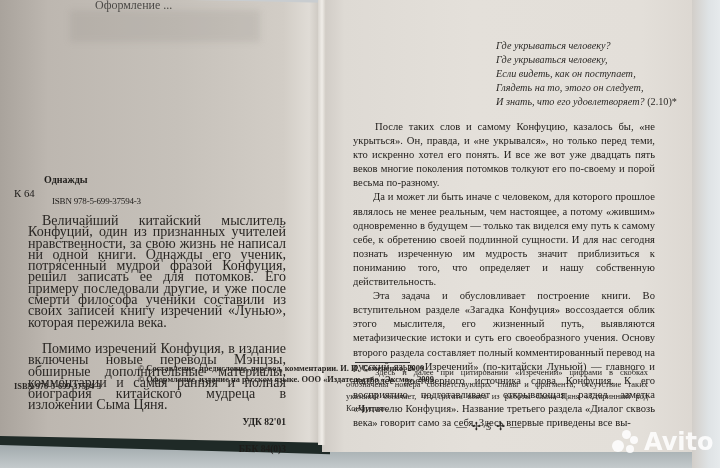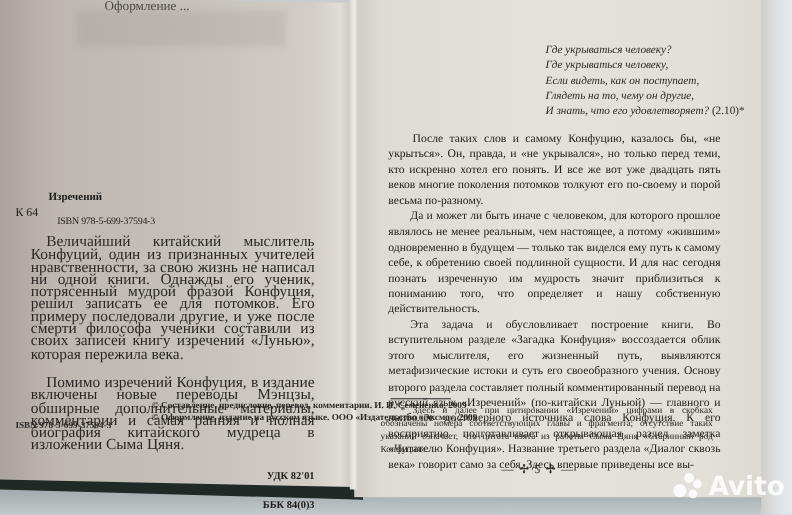--- a/index.html
+++ b/index.html
@@ -12,21 +12,21 @@
   .gutter{position:absolute;left:318px;top:0;width:8px;height:445px;background:linear-gradient(90deg,#d9d5cf,#f0ede8,#cfcac3);}
   .top-ghost{position:absolute;left:95px;top:-2px;font-size:12px;color:#4a4845;}
   .ghost-big{position:absolute;left:70px;top:10px;width:190px;height:32px;background:rgba(140,135,128,.18);filter:blur(3px);}
 
   .catalog{position:absolute;left:28px;top:174px;width:258px;font-size:10.8px;line-height:12.5px;}
   .author{font-weight:bold;font-size:10px;margin-left:16px;}
   .kcode{position:absolute;left:-14px;top:13px;font-size:10.8px;}
   .entry{margin-left:16px;text-indent:0;}
   .isbn1{margin-left:24px;margin-top:8px;font-size:9px;letter-spacing:-.2px;}
   .annot{margin-top:8px;font-size:14px;line-height:11.3px;text-align:justify;text-indent:14px;color:#2a2724;}
-  .udk{text-align:right;font-weight:bold;font-size:9.5px;line-height:11px;margin-top:17px;}
+  .udk{text-align:right;font-weight:bold;font-size:9.5px;line-height:11px;margin-top:6px;}
   .copy{position:absolute;left:138px;top:363px;font-size:8.4px;line-height:11px;font-weight:bold;color:#2a2724;}
   .copy div{padding-left:10px;text-indent:-10px;}
   .isbn2{position:absolute;left:0;top:384px;font-size:8.4px;font-weight:bold;color:#2a2724;}
 
   .poem{position:absolute;left:496px;top:39px;font-size:10.2px;line-height:14px;font-style:italic;color:#2b2926;}
   .poem .ref{font-style:normal;}
   .body-text{position:absolute;left:353px;top:120px;width:302px;font-size:10.6px;line-height:14.1px;text-align:justify;color:#24211e;}
   .body-text p{margin:0;text-indent:20px;}
   .body-text p.first{text-indent:22px;}
   .rule{position:absolute;left:355px;top:362px;width:55px;border-top:1px solid #333;}
@@ -45,40 +45,40 @@
 
 <div class="left-page"></div>
 <div class="right-page"></div>
 <div class="right-shadow"></div>
 <div class="gutter"></div>
 
 <div class="top-ghost">Оформление ...</div>
 <div class="ghost-big"></div>
 
 <div class="catalog">
-  <div class="author">Изречений</div>
+  <div class="author">Однажды</div>
   <div class="kcode">К 64</div>
   <div class="isbn1">ISBN 978-5-699-37594-3</div>
   <div class="annot">Величайший китайский мыслитель Конфуций, один из признанных учителей нравственности, за свою жизнь не написал ни одной книги. Однажды его ученик, потрясенный мудрой фразой Конфуция, решил записать ее для потомков. Его примеру последовали другие, и уже после смерти философа ученики составили из своих записей книгу изречений «Лунью», которая пережила века.</div>
   <div class="annot" style="margin-top:15px">Помимо изречений Конфуция, в издание включены новые переводы Мэнцзы, обширные дополнительные материалы, комментарии и самая ранняя и полная биография китайского мудреца в изложении Сыма Цяня.</div>
   <div class="udk">УДК 82'01</div>
   <div class="udk" style="margin-top:16px">ББК 84(0)3</div>
 </div>
 
 <div class="isbn2" style="left:14px;top:382px;">ISBN 978-5-699-37594-3</div>
 <div class="copy">
   <div>© Составление, предисловие, перевод, комментарии. И. И. Семененко, 2009</div>
   <div>© Оформление, издание на русском языке. ООО «Издательство «Эксмо», 2009</div>
 </div>
 
 <div class="poem">
   <div>Где укрываться человеку?</div>
   <div>Где укрываться человеку,</div>
   <div>Если видеть, как он поступает,</div>
-  <div>Глядеть на то, чему он другие,</div>
+  <div>Глядеть на то, этого он следует,</div>
   <div><span>И знать, что его удовлетворяет?</span><span class="ref"> (2.10)*</span></div>
 </div>
 
 <div class="body-text">
   <p class="first">После таких слов и самому Конфуцию, казалось бы, «не укрыться». Он, правда, и «не укрывался», но только перед теми, кто искренно хотел его понять. И все же вот уже двадцать пять веков многие поколения потомков толкуют его по-своему и порой весьма по-разному.</p>
   <p>Да и может ли быть иначе с человеком, для которого прошлое являлось не менее реальным, чем настоящее, а потому «жившим» одновременно в будущем — только так виделся ему путь к самому себе, к обретению своей подлинной сущности. И для нас сегодня познать изреченную им мудрость значит приблизиться к пониманию того, что определяет и нашу собственную действительность.</p>
   <p>Эта задача и обусловливает построение книги. Во вступительном разделе «Загадка Конфуция» воссоздается облик этого мыслителя, его жизненный путь, выявляются метафизические истоки и суть его своеобразного учения. Основу второго раздела составляет полный комментированный перевод на русский язык «Изречений» (по-китайски Луньюй) — главного и наиболее достоверного источника слова Конфуция. К его восприятию подготавливает открывающая раздел заметка «Читателю Конфуция». Название третьего раздела «Диалог сквозь века» говорит само за себя. Здесь впервые приведены все вы-</p>
 </div>
 
 <div class="rule"></div>

